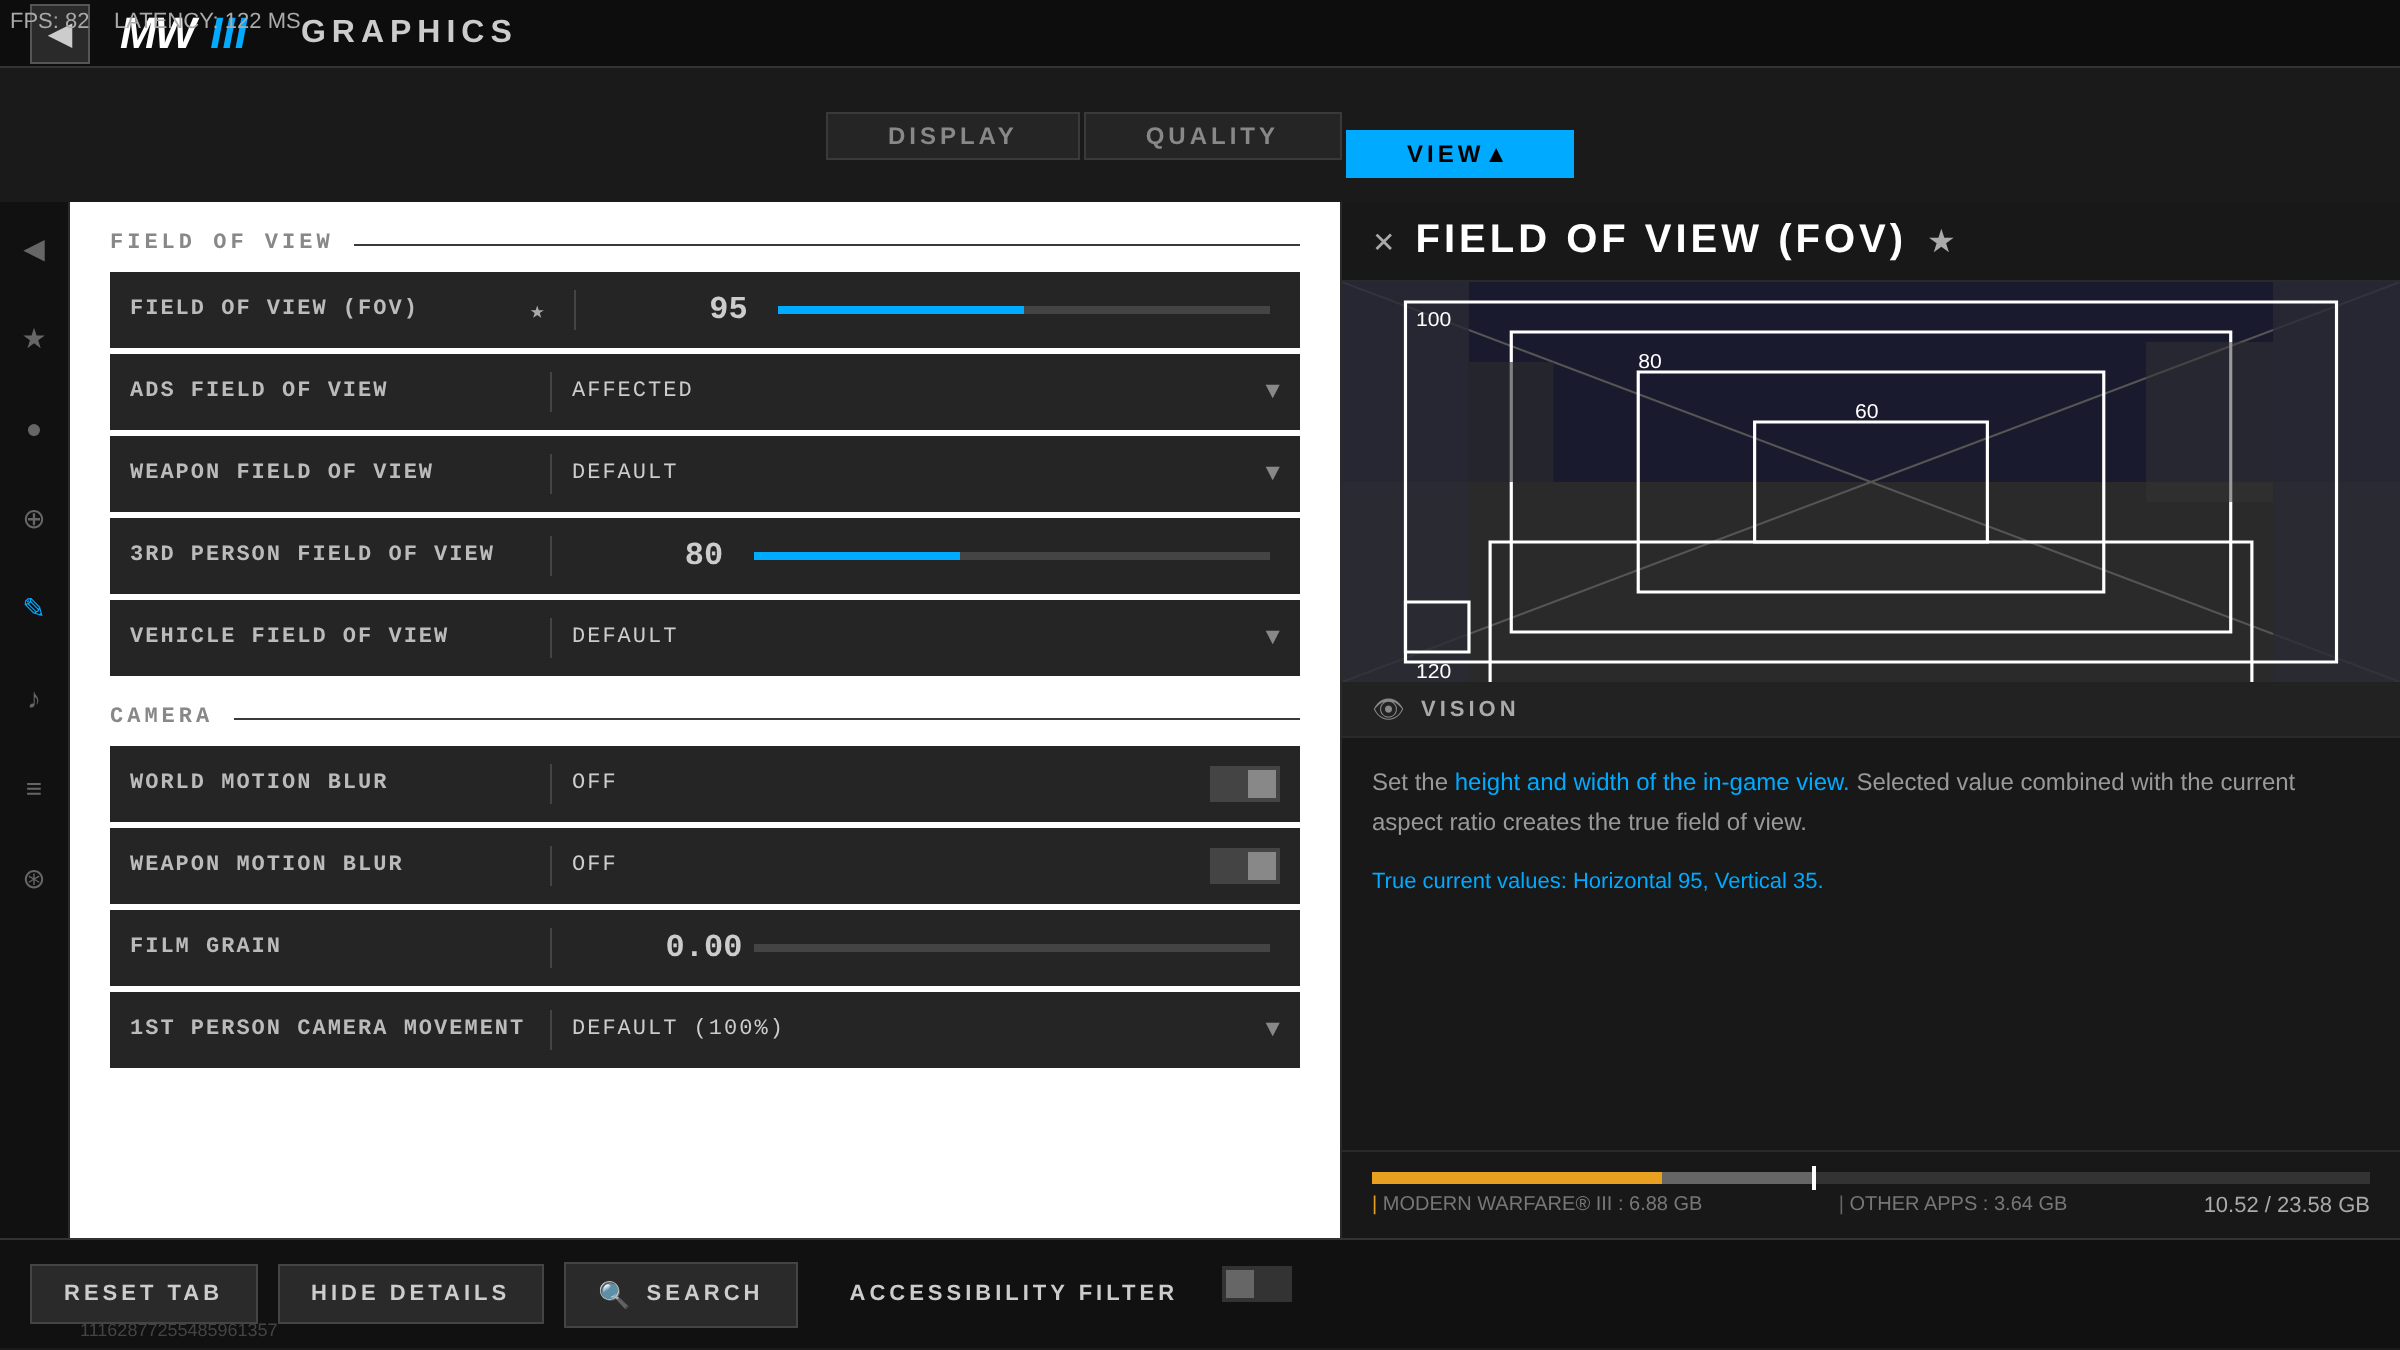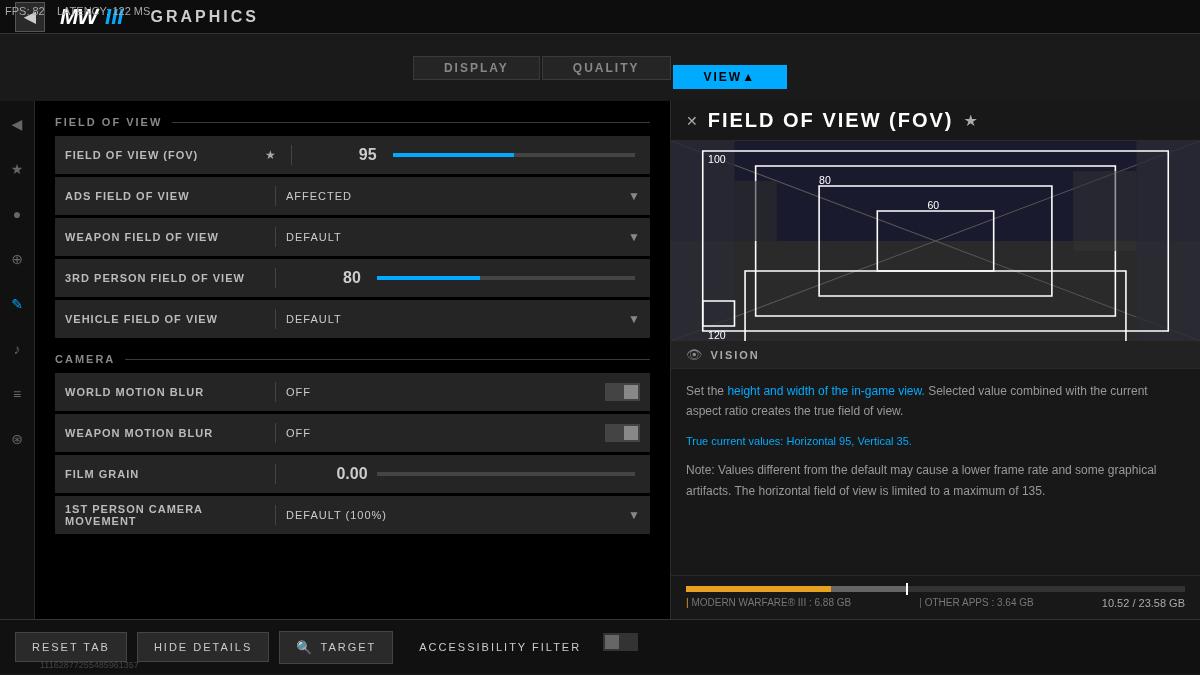--- a/index.html
+++ b/index.html
@@ -124,21 +124,22 @@
     }
     .sidebar-icon.active {
       color: #00aaff;
     }
 
     
     .settings-panel {
       flex: 1;
       padding: 5px 20px;
       overflow-y: auto;
-      background: #000000;
+      background: #ffffff;
+      font-family: Liberation Mono, monospace;
     }
 
     .section-header {
       font-size: 11px;
       font-weight: bold;
       letter-spacing: 2px;
       color: #888;
       margin: 10px 0 8px 0;
       display: flex;
       align-items: center;
@@ -367,21 +368,21 @@
       align-items: center;
       padding: 0 15px;
       gap: 10px;
     }
     .bottom-btn {
       padding: 8px 16px;
       background: #2a2a2a;
       border: 1px solid #444;
       color: #ccc;
       font-size: 11px;
-      font-weight: normal;
+      font-weight: bold;
       letter-spacing: 2px;
       cursor: pointer;
       display: flex;
       align-items: center;
       gap: 6px;
     }
     .search-icon-btn {
       font-size: 13px;
     }
     .accessibility-toggle {
@@ -591,21 +592,20 @@
     <div class="info-description">
       <p style="margin-bottom:10px;">
         <span>Set the</span>
         <span class="highlight-text">height and width of the in-game view.</span>
         <span>Selected value combined with the current aspect ratio creates the true field of view.</span>
       </p>
       <p class="true-values" style="margin-bottom:10px;">
         <span>True current values:</span>
         <span class="highlight-text">Horizontal 95, Vertical 35.</span>
       </p>
-      <p>Note: Values different from the default may cause a lower frame rate and some graphical artifacts. The horizontal field of view is limited to a maximum of 135.</p>
     </div>
 
     <div class="vram-section">
       <div class="vram-bar">
         <div class="vram-fill-mw" style="left:0; width:29%"></div>
         <div class="vram-fill-other" style="left:29%; width:15%"></div>
         <div class="vram-target-line" style="left:44%"></div>
       </div>
       <div class="vram-labels">
         <span>
@@ -625,21 +625,21 @@
 
 <div class="bottom-bar">
   <button class="bottom-btn">
     <span>RESET TAB</span>
   </button>
   <button class="bottom-btn">
     <span>HIDE DETAILS</span>
   </button>
   <button class="bottom-btn">
     <span class="search-icon-btn">🔍</span>
-    <span>TARGET</span>
+    <span>SEARCH</span>
   </button>
   <div class="accessibility-toggle">
     <span class="bottom-btn" style="border:none;background:none;cursor:default;">ACCESSIBILITY FILTER</span>
     <div class="acc-toggle-box">
       <div class="acc-knob"></div>
     </div>
   </div>
   <span class="footer-id">11162877255485961357</span>
 </div>
 

